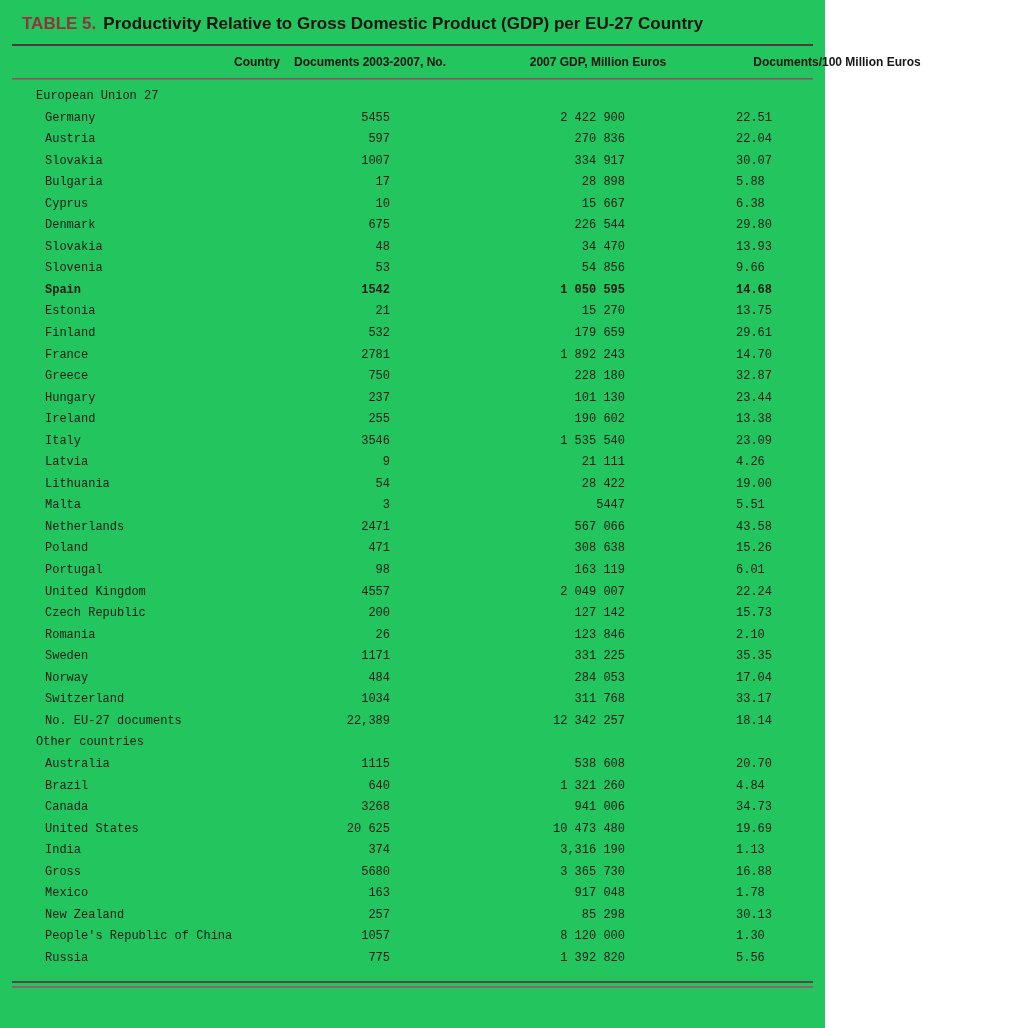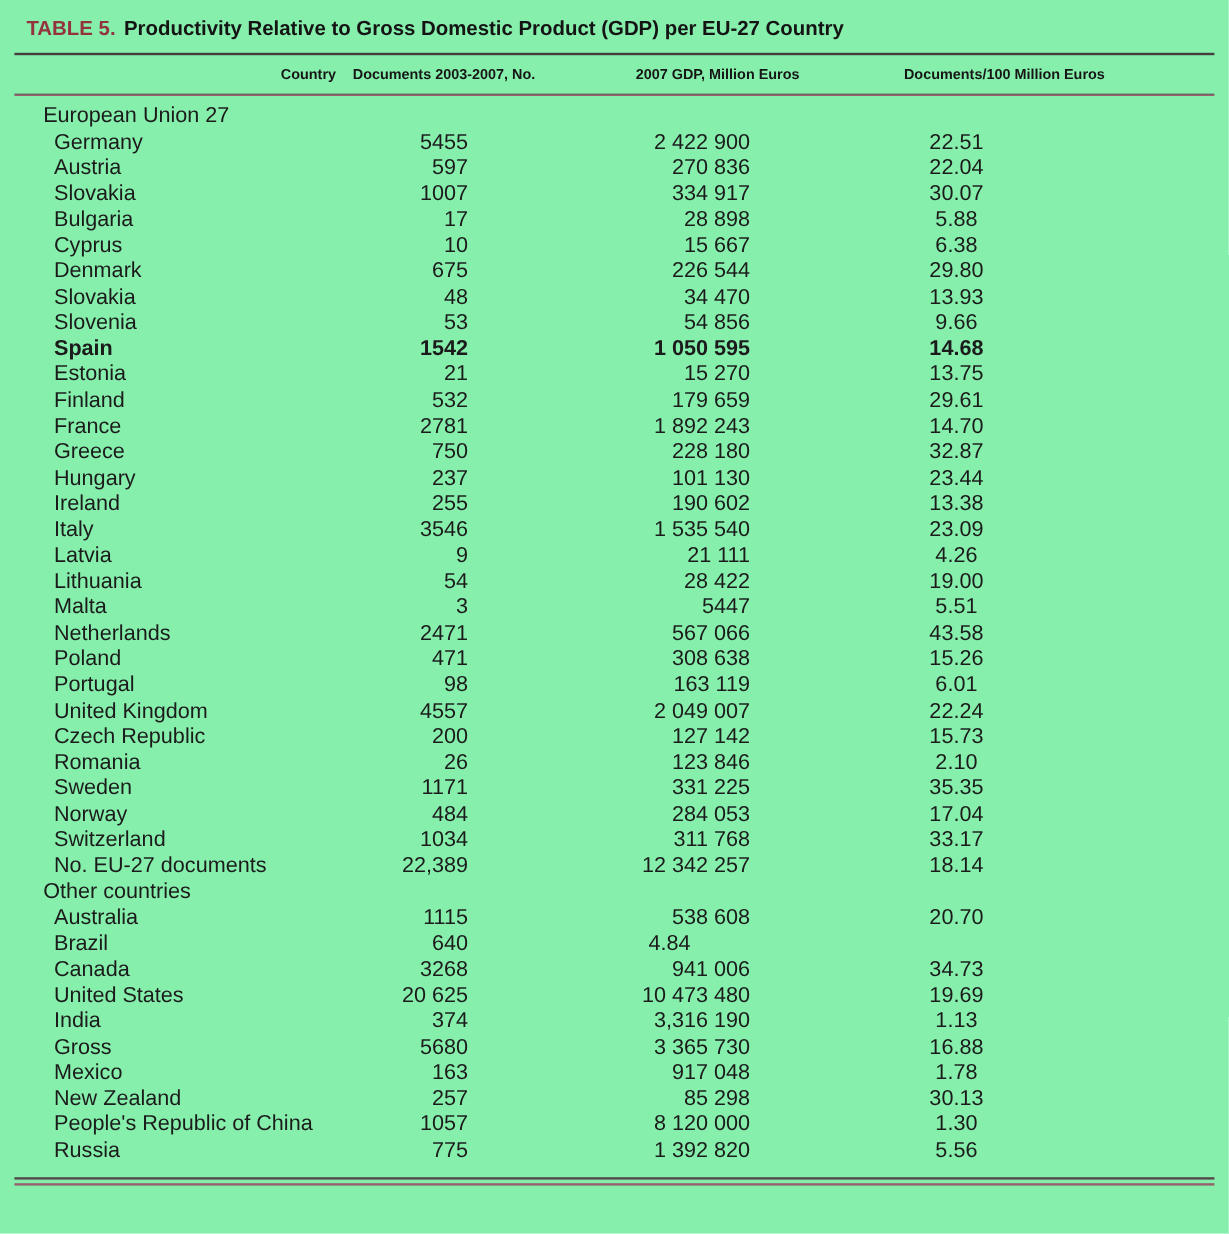--- a/index.html
+++ b/index.html
@@ -1,47 +1,47 @@
 <!DOCTYPE html>
 <html><head>
 <meta charset="utf-8">
 <style>
   html, body { margin:0; padding:0; background:#ffffff; }
   body { width:1024px; height:1028px; overflow:hidden; }
   .page {
-    box-sizing:border-box; width:1024px; height:1028px;
+    box-sizing:border-box; width:825px; height:1028px;
     padding:10px 12px 0 12px;
     font-family:"Liberation Sans","DejaVu Sans",sans-serif;
-    color:#1b1b1b; background:#86efac;
+    color:#1b1b1b; background:#22c55e;
   }
   .caption { font-size:17px; font-weight:bold; padding:4px 0 10px 10px; white-space:nowrap; }
   .caption .label { color:#93333e; }
   .caption .title { color:#141414; margin-left:7px; }
 
   .rule-top { height:2px; background:#453c3e; }
   .rule-mid { height:2px; background:linear-gradient(to bottom,#6a6264 50%,#9d626c 50%); }
   .rule-double { margin-top:12px; height:3px; border-top:2px solid #55494c; border-bottom:2px solid #95616b; }
 
   .header-row {
     display:grid; grid-template-columns:268px 180px 276px 202px 1fr;
     align-items:center; height:32px; font-size:12px; font-weight:bold; color:#161616;
   }
   .th-country { padding-left:10px; text-align:right; }
   .th-num { text-align:center; white-space:nowrap; }
 
-  .tbody { padding-top:6px; font-size:18px; }
+  .tbody { padding-top:6px; font-size:12px;font-family:Liberation Mono, monospace; }
   .row {
     display:grid; grid-template-columns:268px 180px 276px 202px 1fr;
     height:21.55px; line-height:21.55px; white-space:nowrap;
   }
   .group-label { padding-left:24px; }
   .country { padding-left:33px; }
   .c2 { text-align:right; padding-right:70px; }
   .c3 { text-align:right; padding-right:111px; }
-  .c4 { text-align:center; padding-right:80px; }
+  .c4 { text-align:left; padding-right:80px; }
   .bold { font-weight:bold; }
 </style>
 </head>
 <body>
 
 <div class="page">
 
   <div class="caption">
     <span class="label">TABLE 5.</span><span class="title">Productivity Relative to Gross Domestic Product (GDP) per EU-27 Country</span>
   </div>
@@ -241,20 +241,21 @@
       </div>
       <div class="row">
         <div class="c1 country">Australia</div>
         <div class="c2">1115</div>
         <div class="c3">538 608</div>
         <div class="c4">20.70</div>
       </div>
       <div class="row">
         <div class="c1 country">Brazil</div>
         <div class="c2">640</div>
+        <div class="c3">1 321 260</div>
         <div class="c4">4.84</div>
       </div>
       <div class="row">
         <div class="c1 country">Canada</div>
         <div class="c2">3268</div>
         <div class="c3">941 006</div>
         <div class="c4">34.73</div>
       </div>
       <div class="row">
         <div class="c1 country">United States</div>

